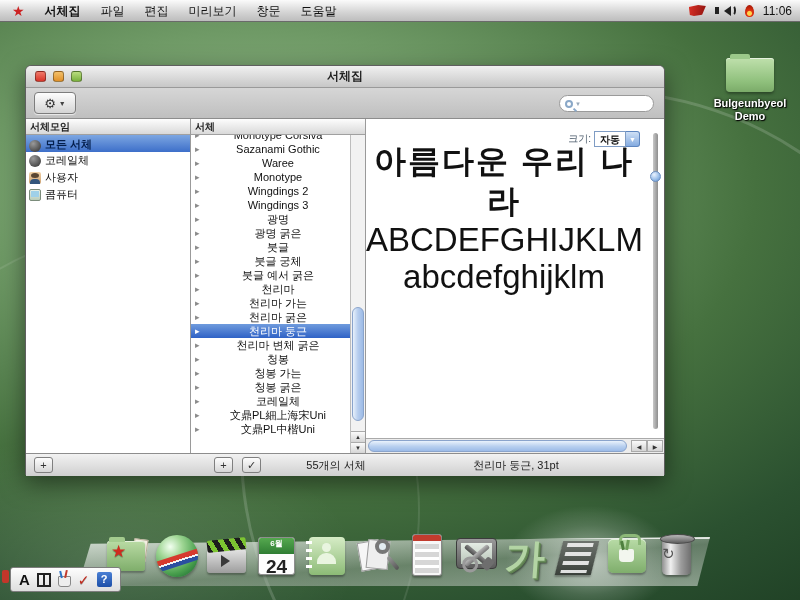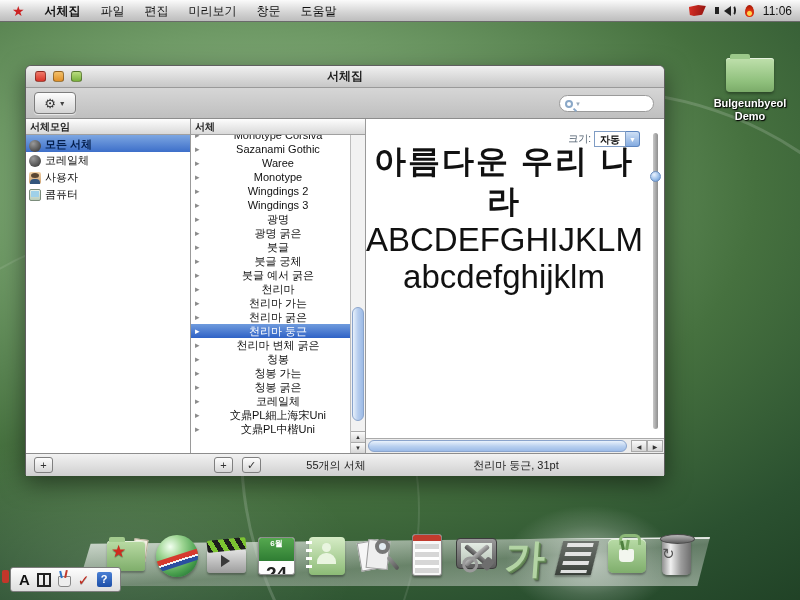--- a/index.html
+++ b/index.html
@@ -149,21 +149,21 @@
     background:linear-gradient(#d63a2e 0 45%, #f2f2f2 45% 62%, #2a4fa0 62% 100%); }
 
   .d-clap-top { position:absolute; left:4px; top:8px; width:39px; height:12px; transform:rotate(-6deg); border-radius:2px;
     background:repeating-linear-gradient(65deg, #1c1c1c 0 5px, #7cc431 5px 10px); }
   .d-clap-body { position:absolute; left:4px; top:18px; width:39px; height:24px; border-radius:3px;
     background:linear-gradient(#e4e4e4,#9d9d9d); box-shadow:0 2px 2px rgba(0,0,0,.3); }
   .d-play { position:absolute; left:18px; top:24px; width:0; height:0; border:6px solid transparent; border-left:9px solid #3a3a3a; }
 
   .d-cal { position:absolute; left:5px; top:6px; width:37px; height:38px; background:#fdfdfd; border:1px solid #8e8e8e;
     border-radius:3px; box-shadow:0 2px 2px rgba(0,0,0,.3); overflow:hidden; text-align:center; }
-  .d-cal-hd { height:23px; background:linear-gradient(#55a84f,#2f7d33); color:#fff; font-size:8px; line-height:11px; font-weight:bold; }
+  .d-cal-hd { height:16px; background:linear-gradient(#55a84f,#2f7d33); color:#fff; font-size:8px; line-height:11px; font-weight:bold; }
   .d-cal-day { font-size:19px; font-weight:bold; color:#222; line-height:26px; }
 
   .d-book { position:absolute; left:6px; top:6px; width:36px; height:38px; border-radius:4px;
     background:linear-gradient(#d6ecc6,#8cbb76); box-shadow:0 2px 2px rgba(0,0,0,.3); }
   .d-book::before { content:""; position:absolute; left:-3px; top:4px; width:6px; height:30px;
     background:repeating-linear-gradient(#fff 0 3px, transparent 3px 8px); }
   .d-person-h { position:absolute; left:19px; top:12px; width:9px; height:9px; border-radius:50%; background:#e9f5e0; }
   .d-person-b { position:absolute; left:14px; top:22px; width:19px; height:11px; border-radius:9px 9px 0 0; background:#e9f5e0; }
 
   .d-page { position:absolute; left:6px; top:10px; width:22px; height:29px; background:#f6f6f6; border:1px solid #9a9a9a; transform:rotate(-10deg); }

